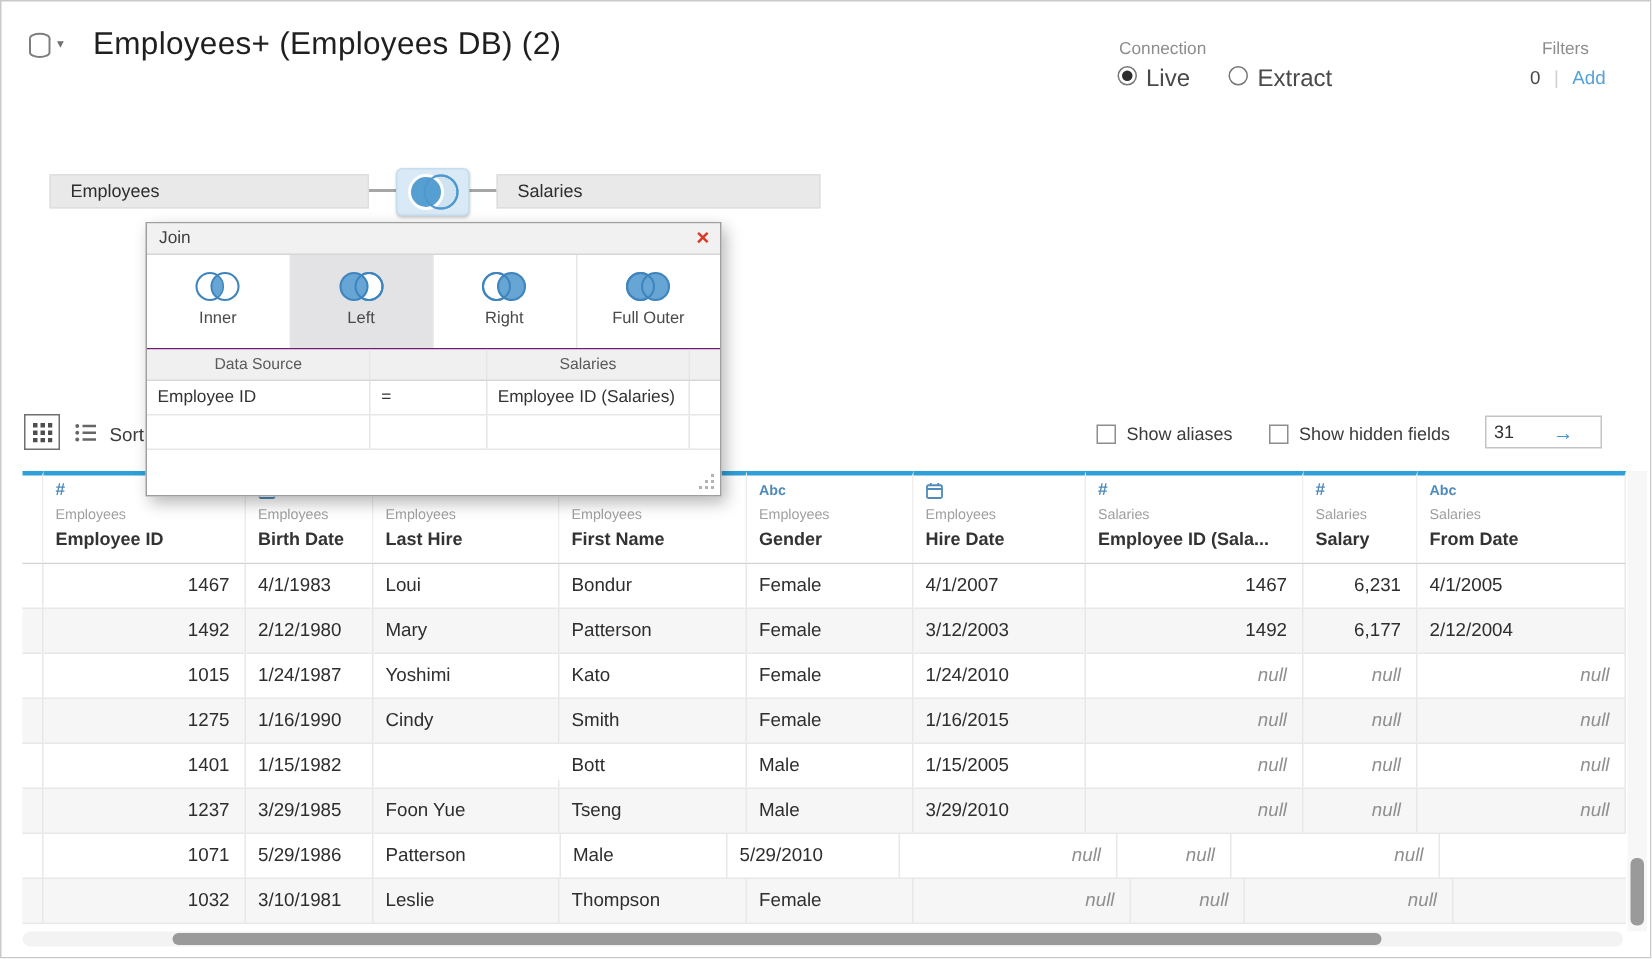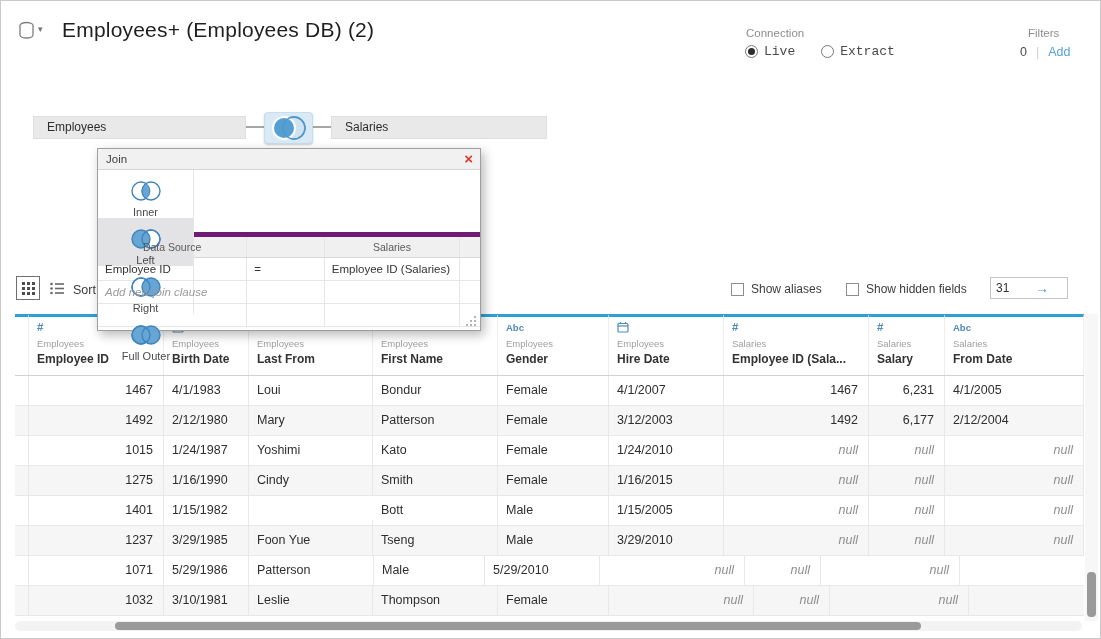--- a/index.html
+++ b/index.html
@@ -4,41 +4,41 @@
 <style>
   html,body{margin:0;padding:0;background:#ffffff;font-family:"Liberation Sans",sans-serif;}
   .app{position:relative;width:1101px;height:639px;background:#fff;border:1px solid #c9c9c9;box-sizing:border-box;overflow:hidden;}
 
   
   .ds-icon{position:absolute;left:17px;top:20px;}
   .ds-caret{position:absolute;left:37px;top:23px;font-size:9px;color:#707070;}
   .page-title{position:absolute;left:61px;top:17px;font-size:21px;color:#1f1f1f;letter-spacing:.2px;}
   .conn-label{position:absolute;left:745px;top:26px;font-size:11.5px;color:#8d8d8d;}
   .conn-opts{position:absolute;left:744px;top:43px;display:flex;gap:26px;}
-  .radio-opt{display:flex;align-items:center;gap:6px;font-size:13px;color:#4a4a4a;font-family:Liberation Mono, monospace;}
+  .radio-opt{display:flex;gap:6px;font-size:16px;color:#4a4a4a;}
   .radio{width:13px;height:13px;border:1px solid #777;border-radius:50%;box-sizing:border-box;position:relative;background:#fff;}
   .radio.checked::after{content:"";position:absolute;left:2px;top:2px;width:7px;height:7px;border-radius:50%;background:#2d2d2d;}
   .filters-label{position:absolute;left:1027px;top:26px;font-size:11.5px;color:#8d8d8d;}
   .filters-row{position:absolute;left:1019px;top:44px;display:flex;gap:9px;align-items:center;font-size:12.5px;}
   .filters-count{color:#4a4a4a;}
   .filters-div{color:#cfcfcf;}
   .add-link{color:#56a2d8;cursor:default;}
 
   
   .tbox{position:absolute;top:115px;height:23px;background:#e9e9e9;border:1px solid #dedede;box-sizing:border-box;font-size:12px;color:#2d2d2d;line-height:21px;padding-left:13px;}
   #box-emp{left:32px;width:213px;}
   #box-sal{left:330px;width:216px;}
   .connector{position:absolute;left:245px;top:125px;width:86px;height:2px;background:#a6a6a6;}
   .venn-halo{position:absolute;left:263px;top:111px;width:47px;height:30px;background:#d9e9f6;border:1px solid #c4ddef;border-radius:4px;box-shadow:0 1px 2px rgba(0,0,0,.2);display:flex;align-items:center;justify-content:center;}
 
   
   .jdialog{position:absolute;left:96px;top:147px;width:384px;height:183px;background:#fff;border:1px solid #9f9f9f;box-shadow:3px 4px 10px rgba(0,0,0,.28);z-index:20;box-sizing:border-box;}
   .jd-title{height:21px;background:#f1f1f1;border-bottom:1px solid #d6d6d6;font-size:11.5px;color:#3f3f3f;line-height:21px;padding-left:8px;position:relative;box-sizing:border-box;}
   .jd-close{position:absolute;right:7px;top:0;font-size:15px;font-weight:bold;color:#da392a;line-height:20px;}
-  .jd-types{display:flex;height:62px;border-bottom:5px solid #701a75;flex-direction:column;}
+  .jd-types{display:flex;height:62px;border-bottom:1px solid #701a75;}
   .jtype{width:96px;box-sizing:border-box;border-right:1px solid #e6e6e6;display:flex;flex-direction:column;align-items:center;padding-top:9px;}
   .jtype:last-child{border-right:none;}
   .jtype.selected{background:#e3e3e5;}
   .jt-label{font-size:11px;color:#4a4a4a;margin-top:3px;}
   .jc-head{display:flex;height:20px;background:#f0f0f0;border-bottom:1px solid #d8d8d8;font-size:10.5px;color:#5a5a5a;line-height:20px;}
   .jc-head .jc-c{text-align:center;padding-left:0;}
   .jc-row{display:flex;height:22px;border-bottom:1px solid #e6e6e6;font-size:11.5px;color:#333;line-height:22px;}
   .jc-c{box-sizing:border-box;border-right:1px solid #e6e6e6;padding-left:7px;overflow:hidden;white-space:nowrap;}
   .w1{width:150px;}.w2{width:78px;}.w3{width:136px;}.w4{width:20px;border-right:none;}
   .placeholder{font-style:italic;color:#9b9b9b;}
@@ -169,26 +169,20 @@
     <div class="jc-head">
       <div class="jc-c w1">Data Source</div>
       <div class="jc-c w2"></div>
       <div class="jc-c w3">Salaries</div>
       <div class="jc-c w4"></div>
     </div>
     <div class="jc-row">
       <div class="jc-c w1">Employee ID</div>
       <div class="jc-c w2">=</div>
       <div class="jc-c w3">Employee ID (Salaries)</div>
-      <div class="jc-c w4"></div>
-    </div>
-    <div class="jc-row">
-      <div class="jc-c w1 placeholder">Add new join clause</div>
-      <div class="jc-c w2"></div>
-      <div class="jc-c w3"></div>
       <div class="jc-c w4"></div>
     </div>
     <div class="jc-row">
       <div class="jc-c w1"></div>
       <div class="jc-c w2"></div>
       <div class="jc-c w3"></div>
       <div class="jc-c w4"></div>
     </div>
     <span class="grip"></span>
   </div>
@@ -254,21 +248,21 @@
   <line x1="1" y1="5" x2="11" y2="5" stroke="#4f8aba" stroke-width="1.2"></line>
   <line x1="3.5" y1="1" x2="3.5" y2="3" stroke="#4f8aba" stroke-width="1.2"></line>
   <line x1="8.5" y1="1" x2="8.5" y2="3" stroke="#4f8aba" stroke-width="1.2"></line>
             </svg></div>
           <div class="tbl">Employees</div>
           <div class="fld">Birth Date</div>
         </div>
         <div class="gh" style="width: 124px;">
           <div class="t"><span class="abc">Abc</span></div>
           <div class="tbl">Employees</div>
-          <div class="fld">Last From</div>
+          <div class="fld">Last Hire</div>
         </div>
         <div class="gh" style="width: 125px;">
           <div class="t"><span class="abc">Abc</span></div>
           <div class="tbl">Employees</div>
           <div class="fld">First Name</div>
         </div>
         <div class="gh" style="width: 111px;">
           <div class="t"><span class="abc">Abc</span></div>
           <div class="tbl">Employees</div>
           <div class="fld">Gender</div>

